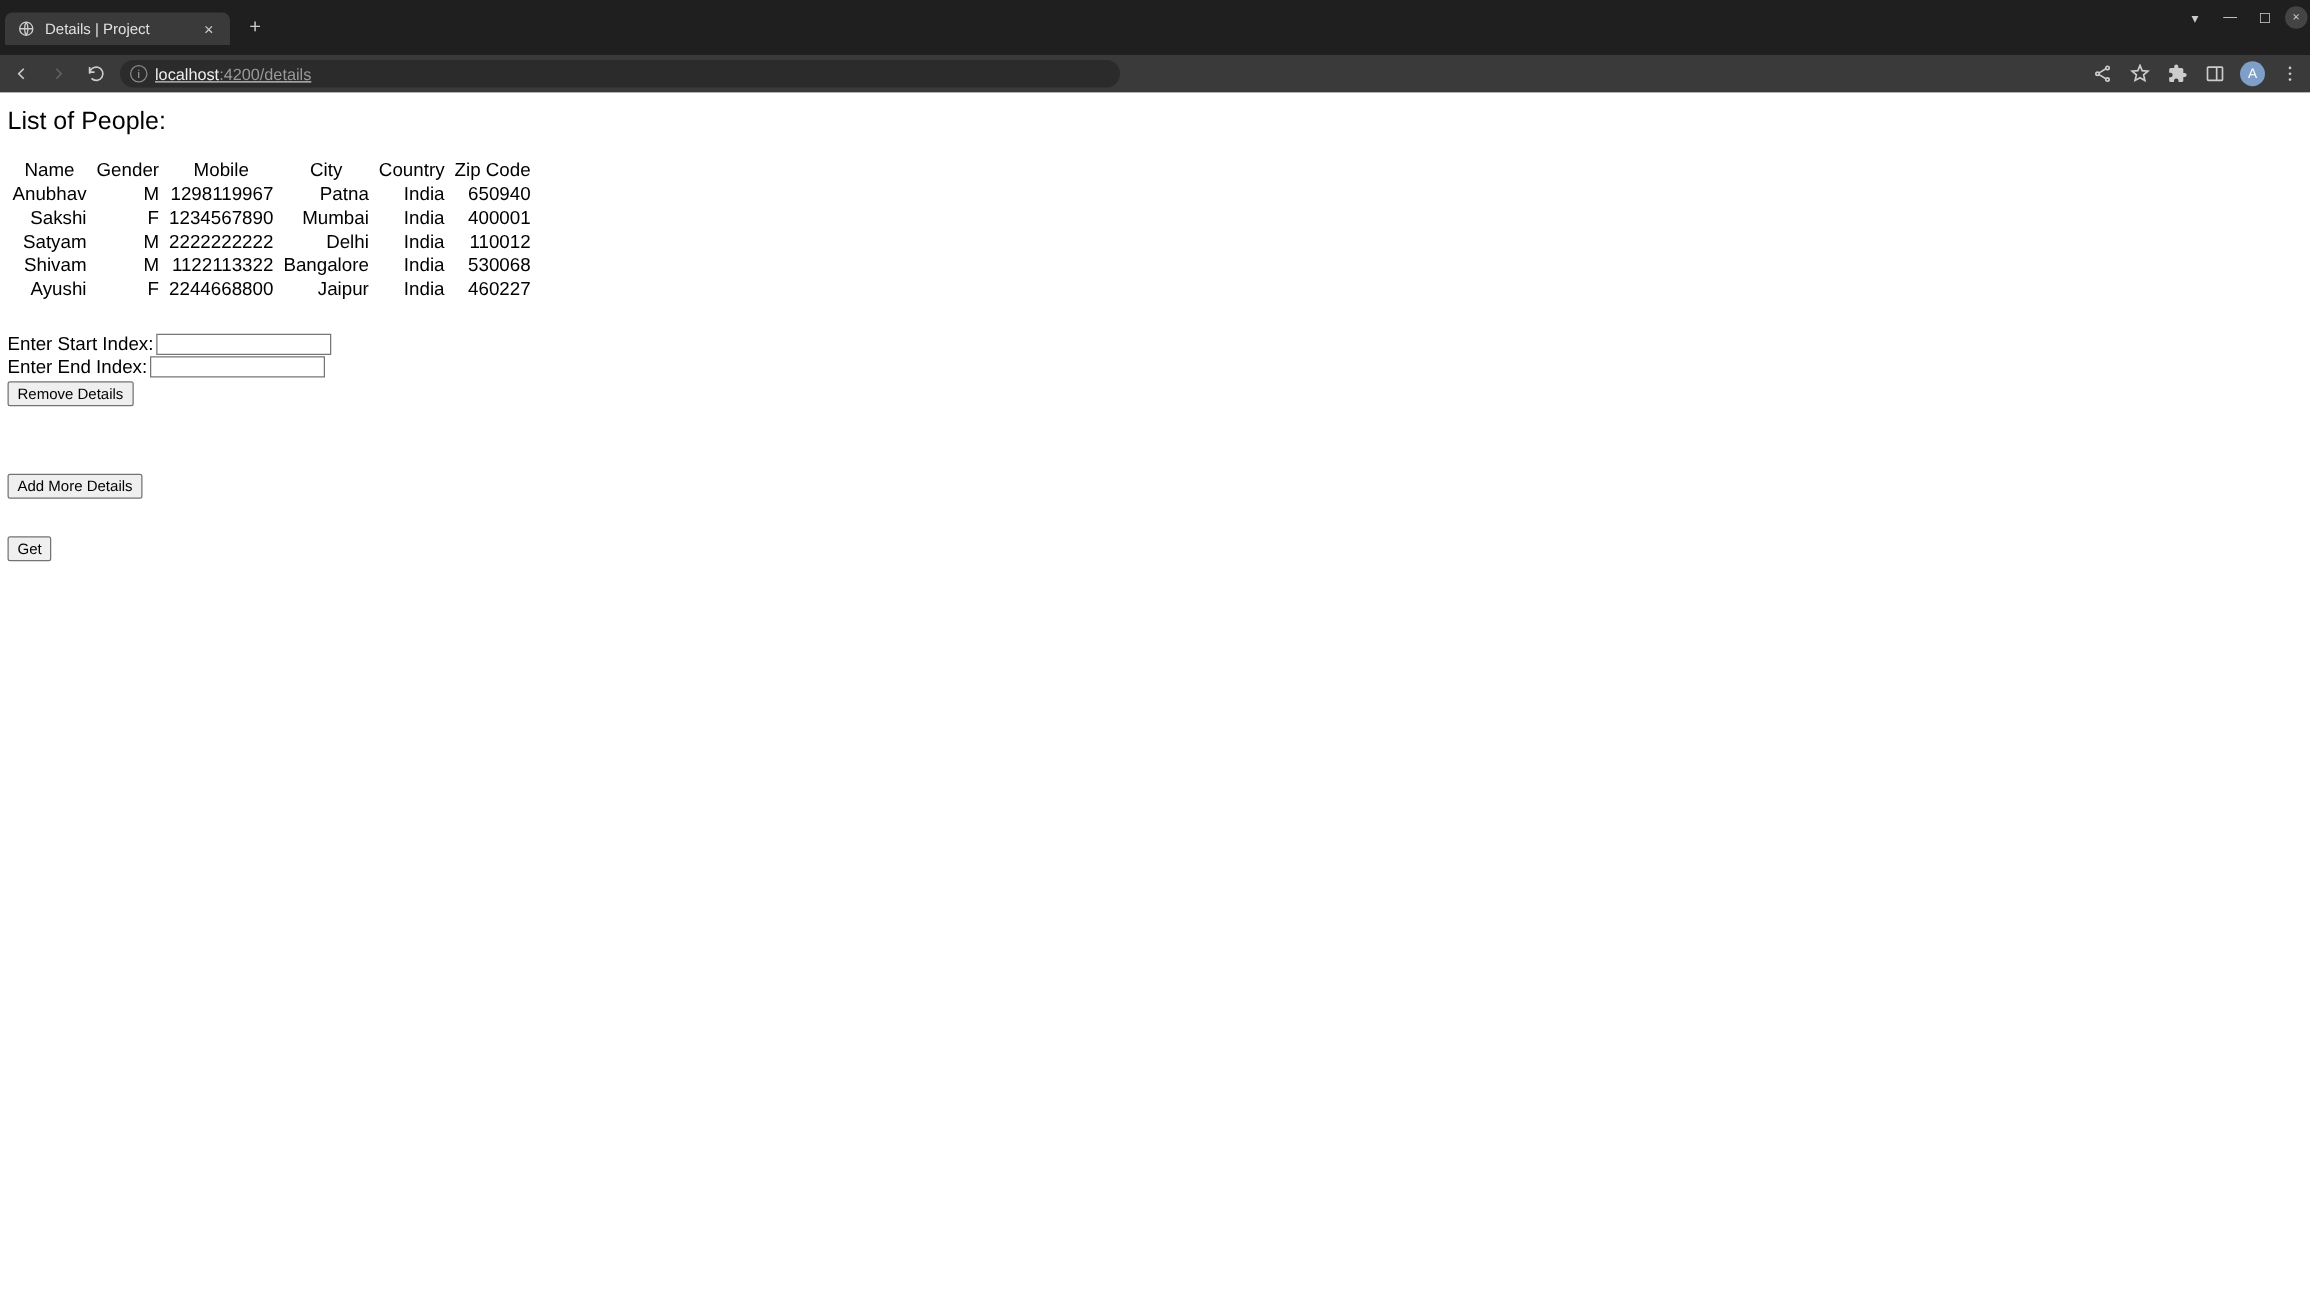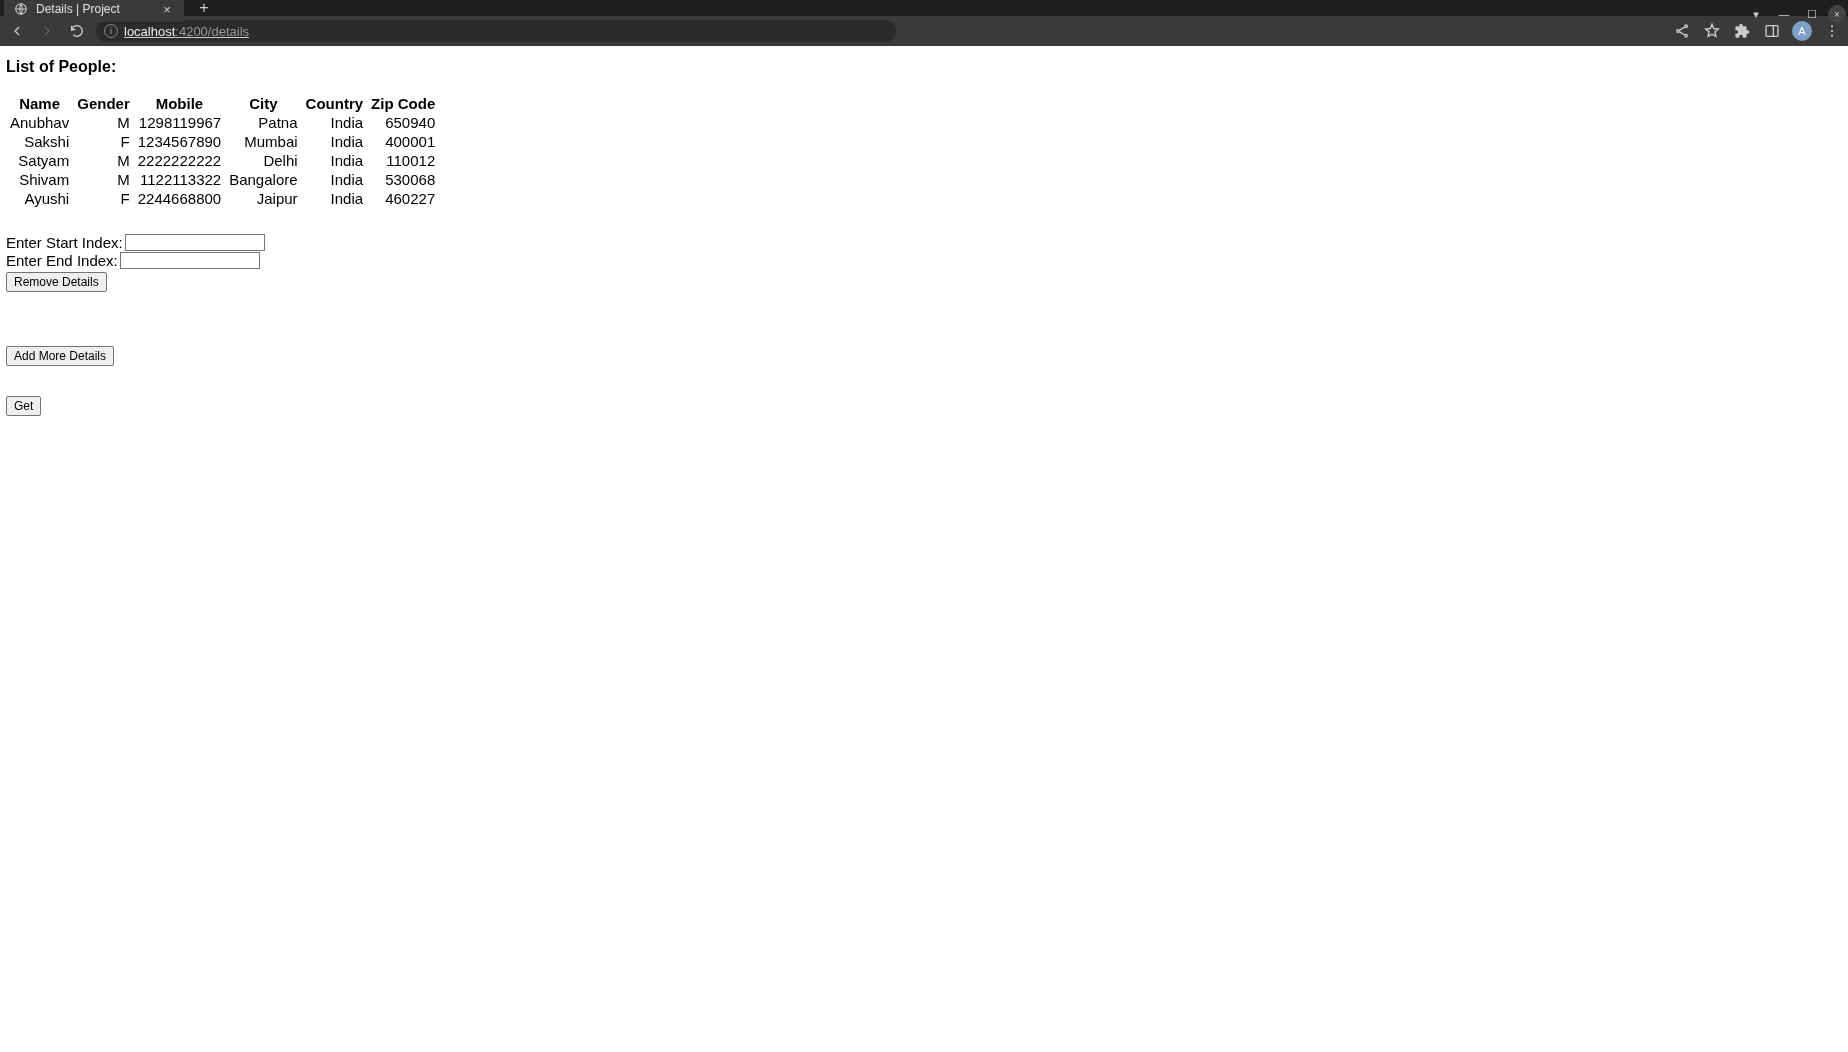--- a/index.html
+++ b/index.html
@@ -1,20 +1,20 @@
 <!DOCTYPE html>
 <html><head>
   <meta charset="utf-8">
   <style>
     * { box-sizing: border-box; }
     body { margin: 0; font-family: Arial, sans-serif; background: #fff; }
     
     
     .browser { width: 100%; background: #2b2b2b; }
-    .tab-bar { display: flex; align-items: center; height: 16px; background: #1f1f1f; padding: 0 4px; position: relative; }
+    .tab-bar { display: flex; align-items: center; height: 44px; background: #1f1f1f; padding: 0 4px; position: relative; }
     .tab { display: flex; align-items: center; background: #3a3a3a; color: #e0e0e0; height: 26px; padding: 0 10px; border-radius: 6px 6px 0 0; font-size: 12px; margin-top: 2px; gap: 8px; min-width: 180px; }
     .tab-icon { width: 14px; height: 14px; display: inline-flex; align-items: center; justify-content: center; }
     .tab-title { flex: 1; white-space: nowrap; overflow: hidden; text-overflow: ellipsis; }
     .tab-close { width: 14px; height: 14px; display: inline-flex; align-items: center; justify-content: center; cursor: pointer; color: #ccc; font-size: 13px; }
     .new-tab { color: #ccc; margin-left: 10px; font-size: 16px; cursor: pointer; width: 20px; text-align: center; }
     .win-controls { position: absolute; right: 2px; top: 0; display: flex; gap: 4px; align-items: center; height: 28px; }
     .win-btn { width: 24px; height: 20px; display: inline-flex; align-items: center; justify-content: center; color: #ccc; font-size: 11px; cursor: pointer; }
     .win-btn.close { border-radius: 50%; background: #444; width: 18px; height: 18px; font-size: 10px; }
     
     .toolbar { display: flex; align-items: center; height: 30px; background: #3a3a3a; padding: 0 6px; gap: 8px; }
@@ -25,24 +25,24 @@
     .url-text { color: #ccc; text-decoration: underline; }
     .url-text .host { color: #eee; }
     .url-text .path { color: #999; }
     .right-icons { display: flex; gap: 10px; align-items: center; margin-left: auto; }
     .r-icon { width: 20px; height: 20px; display: inline-flex; align-items: center; justify-content: center; color: #ccc; cursor: pointer; }
     .r-icon svg { width: 16px; height: 16px; }
     .avatar { width: 20px; height: 20px; border-radius: 50%; background: #7e9fc7; color: #fff; display: inline-flex; align-items: center; justify-content: center; font-size: 11px; }
     
     
     .page { padding: 6px 6px; background: #fff; color: #000; font-size: 15px; }
-    .page h3 { margin: 6px 0 18px 0; font-size: 16px; font-weight: bold; }
+    .page h3 { margin: 6px 0 18px 0; font-size: 20px; font-weight: normal; }
     
     table { border-collapse: collapse; font-size: 15px; }
-    table th { font-weight: bold; padding: 1px 4px; }
+    table th { font-weight: normal; padding: 1px 4px; }
     table td { padding: 1px 4px; text-align: right; }
     
     .form-section { margin-top: 26px; }
     .form-row { margin: 1px 0; font-size: 15px; display: flex; align-items: flex-start; gap: 2px; }
     input[type="text"] { font-size: 13px; padding: 1px 2px; border: 1px solid #767676; background: #fff; height: 17px; width: 140px; }
     button { font-size: 12px; padding: 2px 7px; border: 1px solid #737373; background: #efefef; cursor: pointer; border-radius: 2px; margin-top: 2px; }
     
     .section-spacer { height: 26px; }
     .section-spacer-sm { height: 14px; }
   </style>

